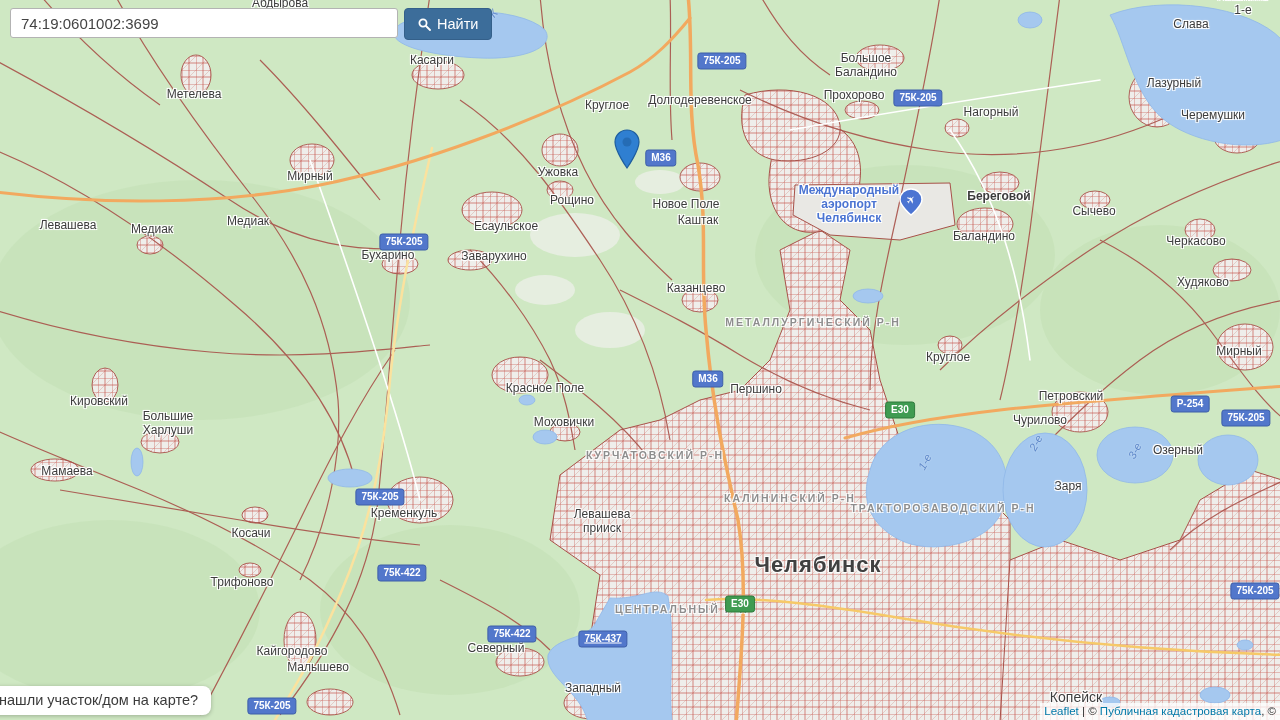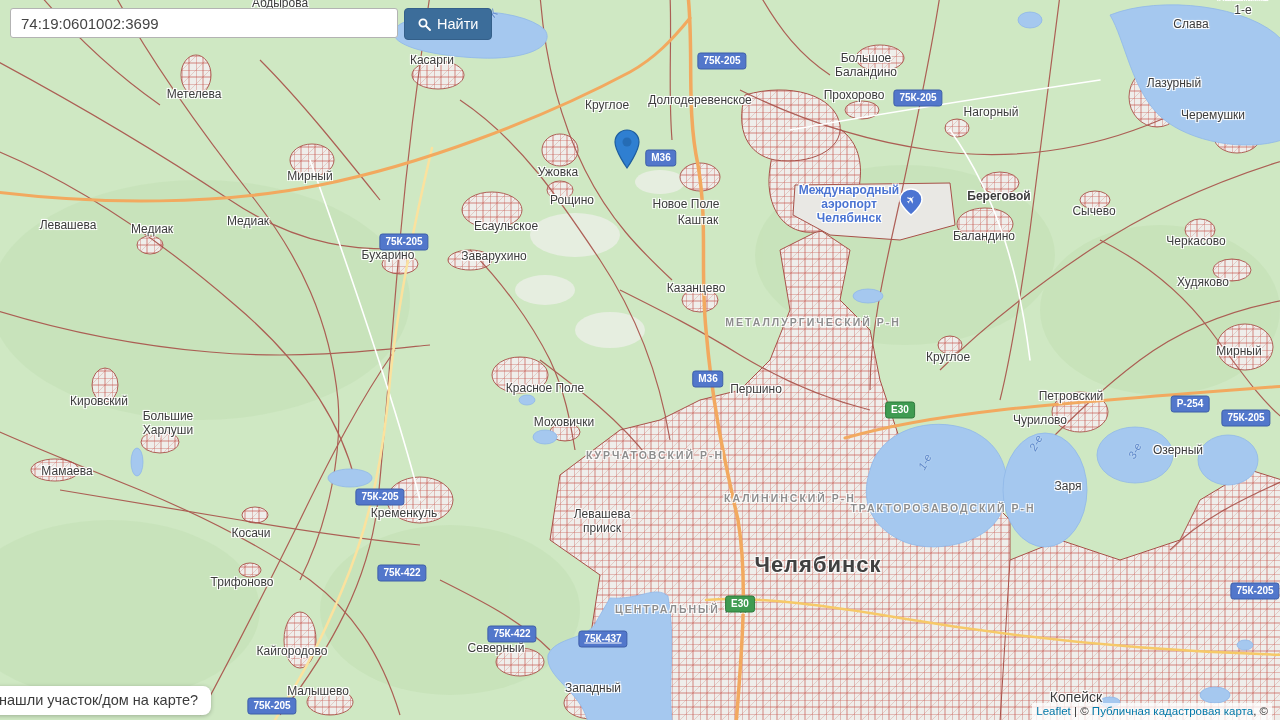--- a/index.html
+++ b/index.html
@@ -32,21 +32,21 @@
   #search-box{position:absolute;left:10px;top:8px;width:388px;height:30px;box-sizing:border-box;
     border:1px solid #b3b3b3;border-radius:3px;background:#fff;padding:0 10px;font-size:15px;color:#444;
     font-family:"Liberation Sans",sans-serif;outline:none;}
   #search-btn{position:absolute;left:404px;top:8px;height:32px;padding:0 13px;
     background:#3c6d9a;border:1px solid #34608a;border-radius:4px;color:#fff;font-size:14.5px;
     font-family:"Liberation Sans",sans-serif;display:flex;align-items:center;gap:6px;cursor:pointer;}
 
   
   #hint{position:absolute;left:-14px;bottom:5px;background:#fff;border-radius:8px;
     padding:6px 13px 7px;font-size:14.5px;color:#3b3b3b;box-shadow:0 1px 4px rgba(0,0,0,.25);white-space:nowrap;}
-  #attribution{position:absolute;right:8px;bottom:0;background:rgba(255,255,255,.75);
+  #attribution{position:absolute;right:0;bottom:0;background:rgba(255,255,255,.75);
     padding:2px 4px 3px;font-size:11.5px;color:#333;white-space:nowrap;}
   #attribution a{color:#0078a8;text-decoration:none;}
 </style>
 </head>
 <body>
 
 <div id="app">
 
   <div style="position:absolute;inset:0;">
   <svg id="map-svg" width="1280" height="720" viewBox="0 0 1280 720">
@@ -225,21 +225,21 @@
         <div class="lbl settlement" style="left: 545px; top: 389px;">Красное Поле</div>
         <div class="lbl settlement" style="left: 564px; top: 423px;">Моховички</div>
         <div class="lbl settlement" style="left: 99px; top: 402px;">Кировский</div>
         <div class="lbl settlement" style="left: 168px; top: 424px;">Большие
 Харлуши</div>
         <div class="lbl settlement" style="left: 67px; top: 472px;">Мамаева</div>
         <div class="lbl settlement" style="left: 251px; top: 534px;">Косачи</div>
         <div class="lbl settlement" style="left: 404px; top: 514px;">Кременкуль</div>
         <div class="lbl settlement" style="left: 242px; top: 583px;">Трифоново</div>
         <div class="lbl settlement" style="left: 292px; top: 652px;">Кайгородово</div>
-        <div class="lbl settlement" style="left: 318px; top: 692px;">Малышево</div>
+        <div class="lbl settlement" style="left: 318px; top: 668px;">Малышево</div>
         <div class="lbl settlement" style="left: 496px; top: 649px;">Северный</div>
         <div class="lbl settlement" style="left: 593px; top: 689px;">Западный</div>
         <div class="lbl settlement" style="left: 602px; top: 522px;">Левашева
 прииск</div>
         <div class="lbl settlement" style="left: 1076px; top: 682px; font-size: 14px; margin-top: 15px;">Копейск</div>
         <div class="lbl district" style="left: 813px; top: 322px;">МЕТАЛЛУРГИЧЕСКИЙ Р-Н</div>
         <div class="lbl district" style="left: 655px; top: 455px;">КУРЧАТОВСКИЙ Р-Н</div>
         <div class="lbl district" style="left: 790px; top: 498px;">КАЛИНИНСКИЙ Р-Н</div>
         <div class="lbl district" style="left: 943px; top: 508px;">ТРАКТОРОЗАВОДСКИЙ Р-Н</div>
         <div class="lbl district" style="left: 682px; top: 609px;">ЦЕНТРАЛЬНЫЙ Р-Н</div>

